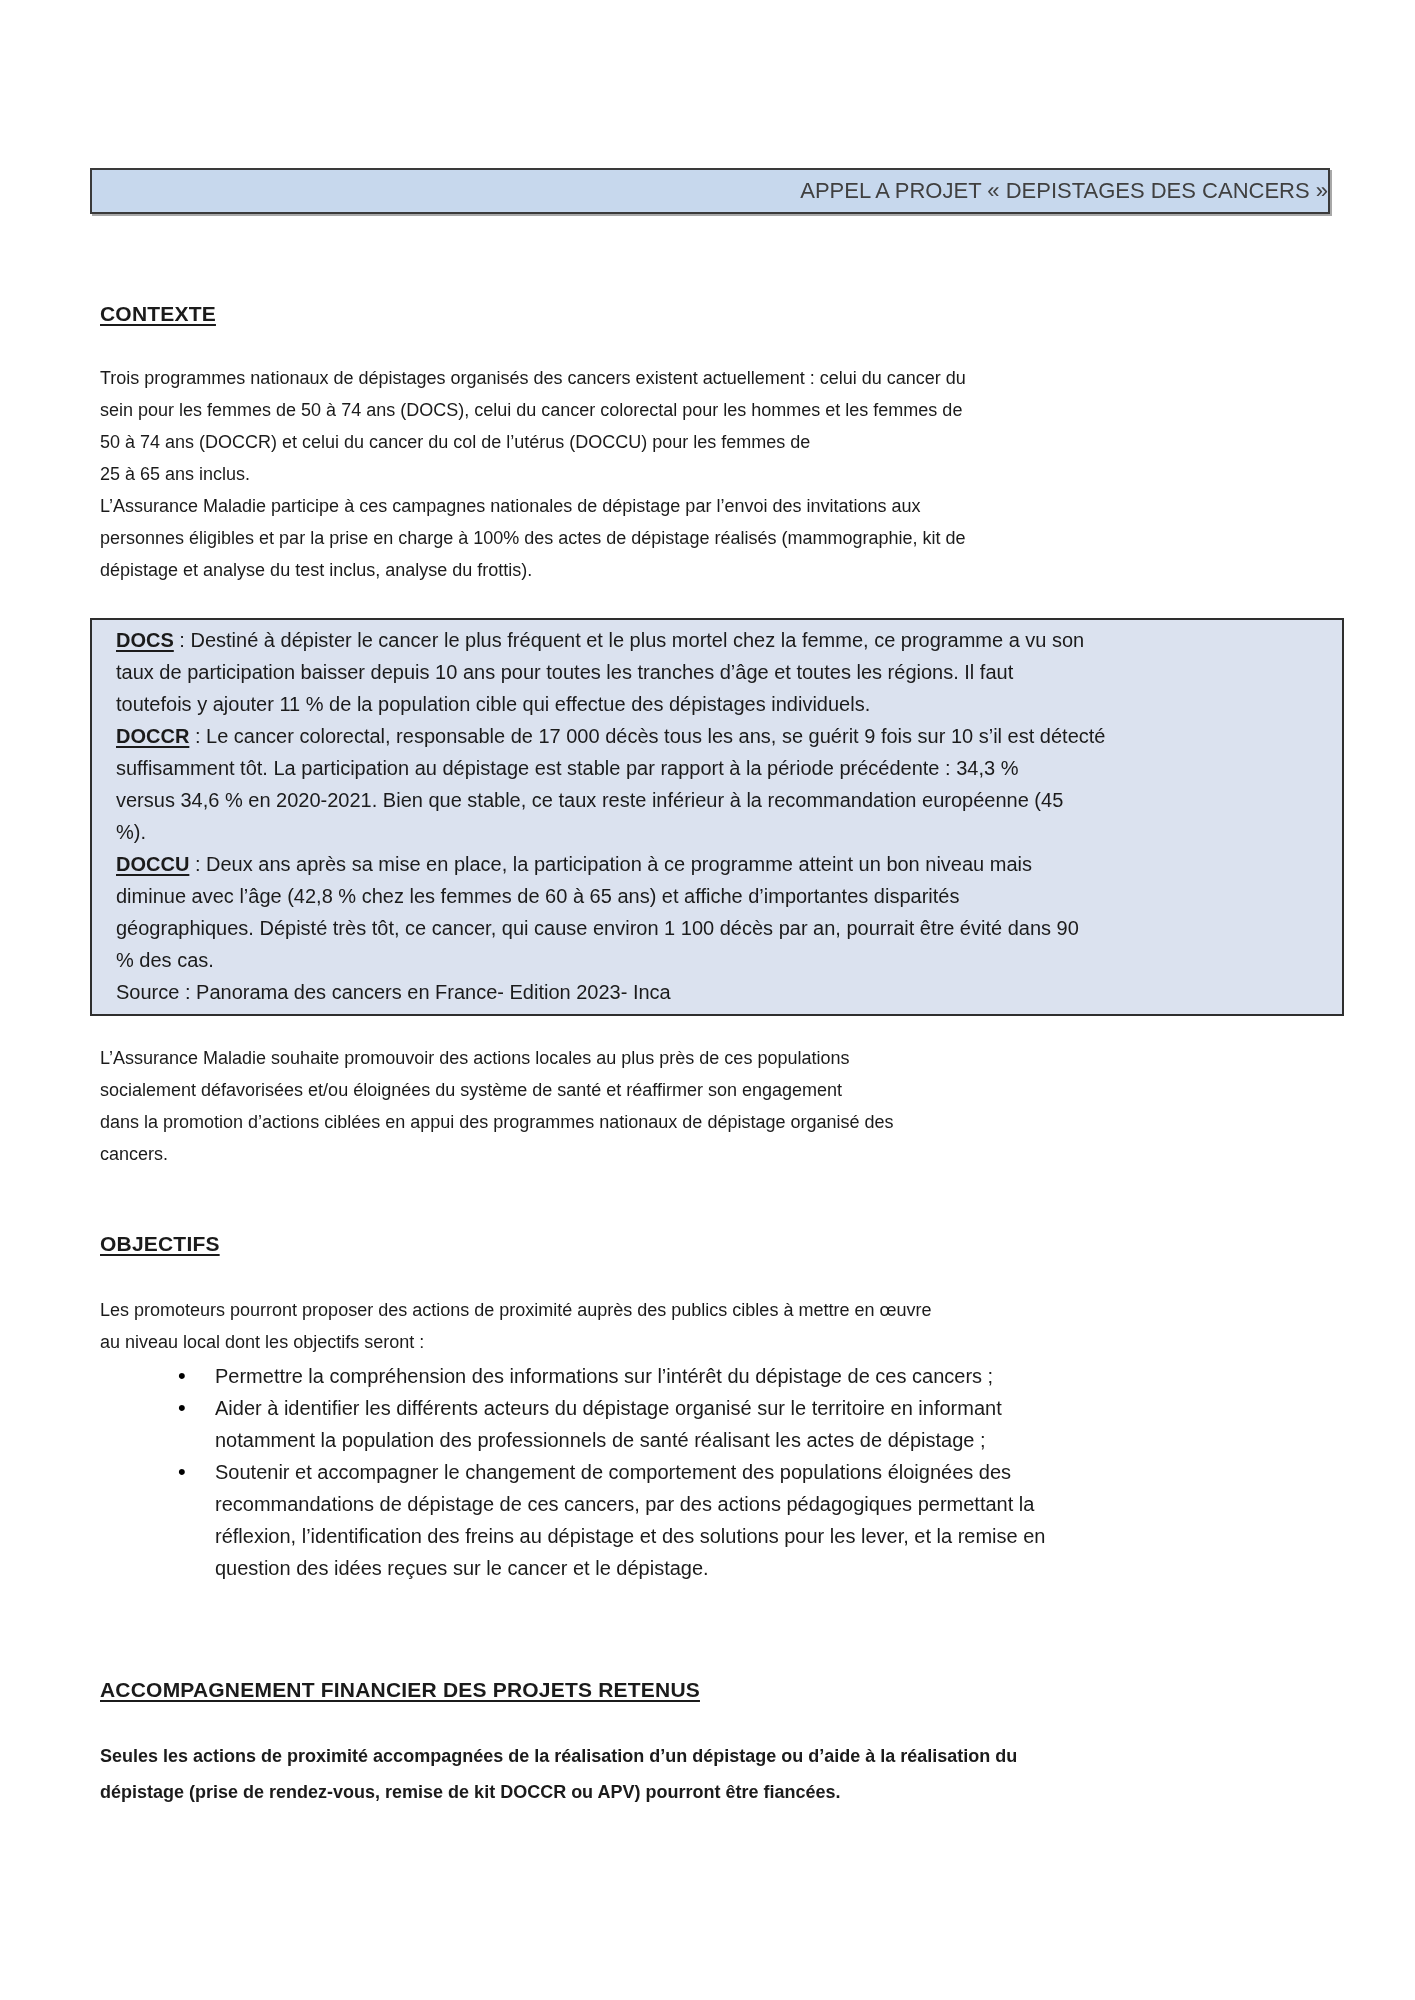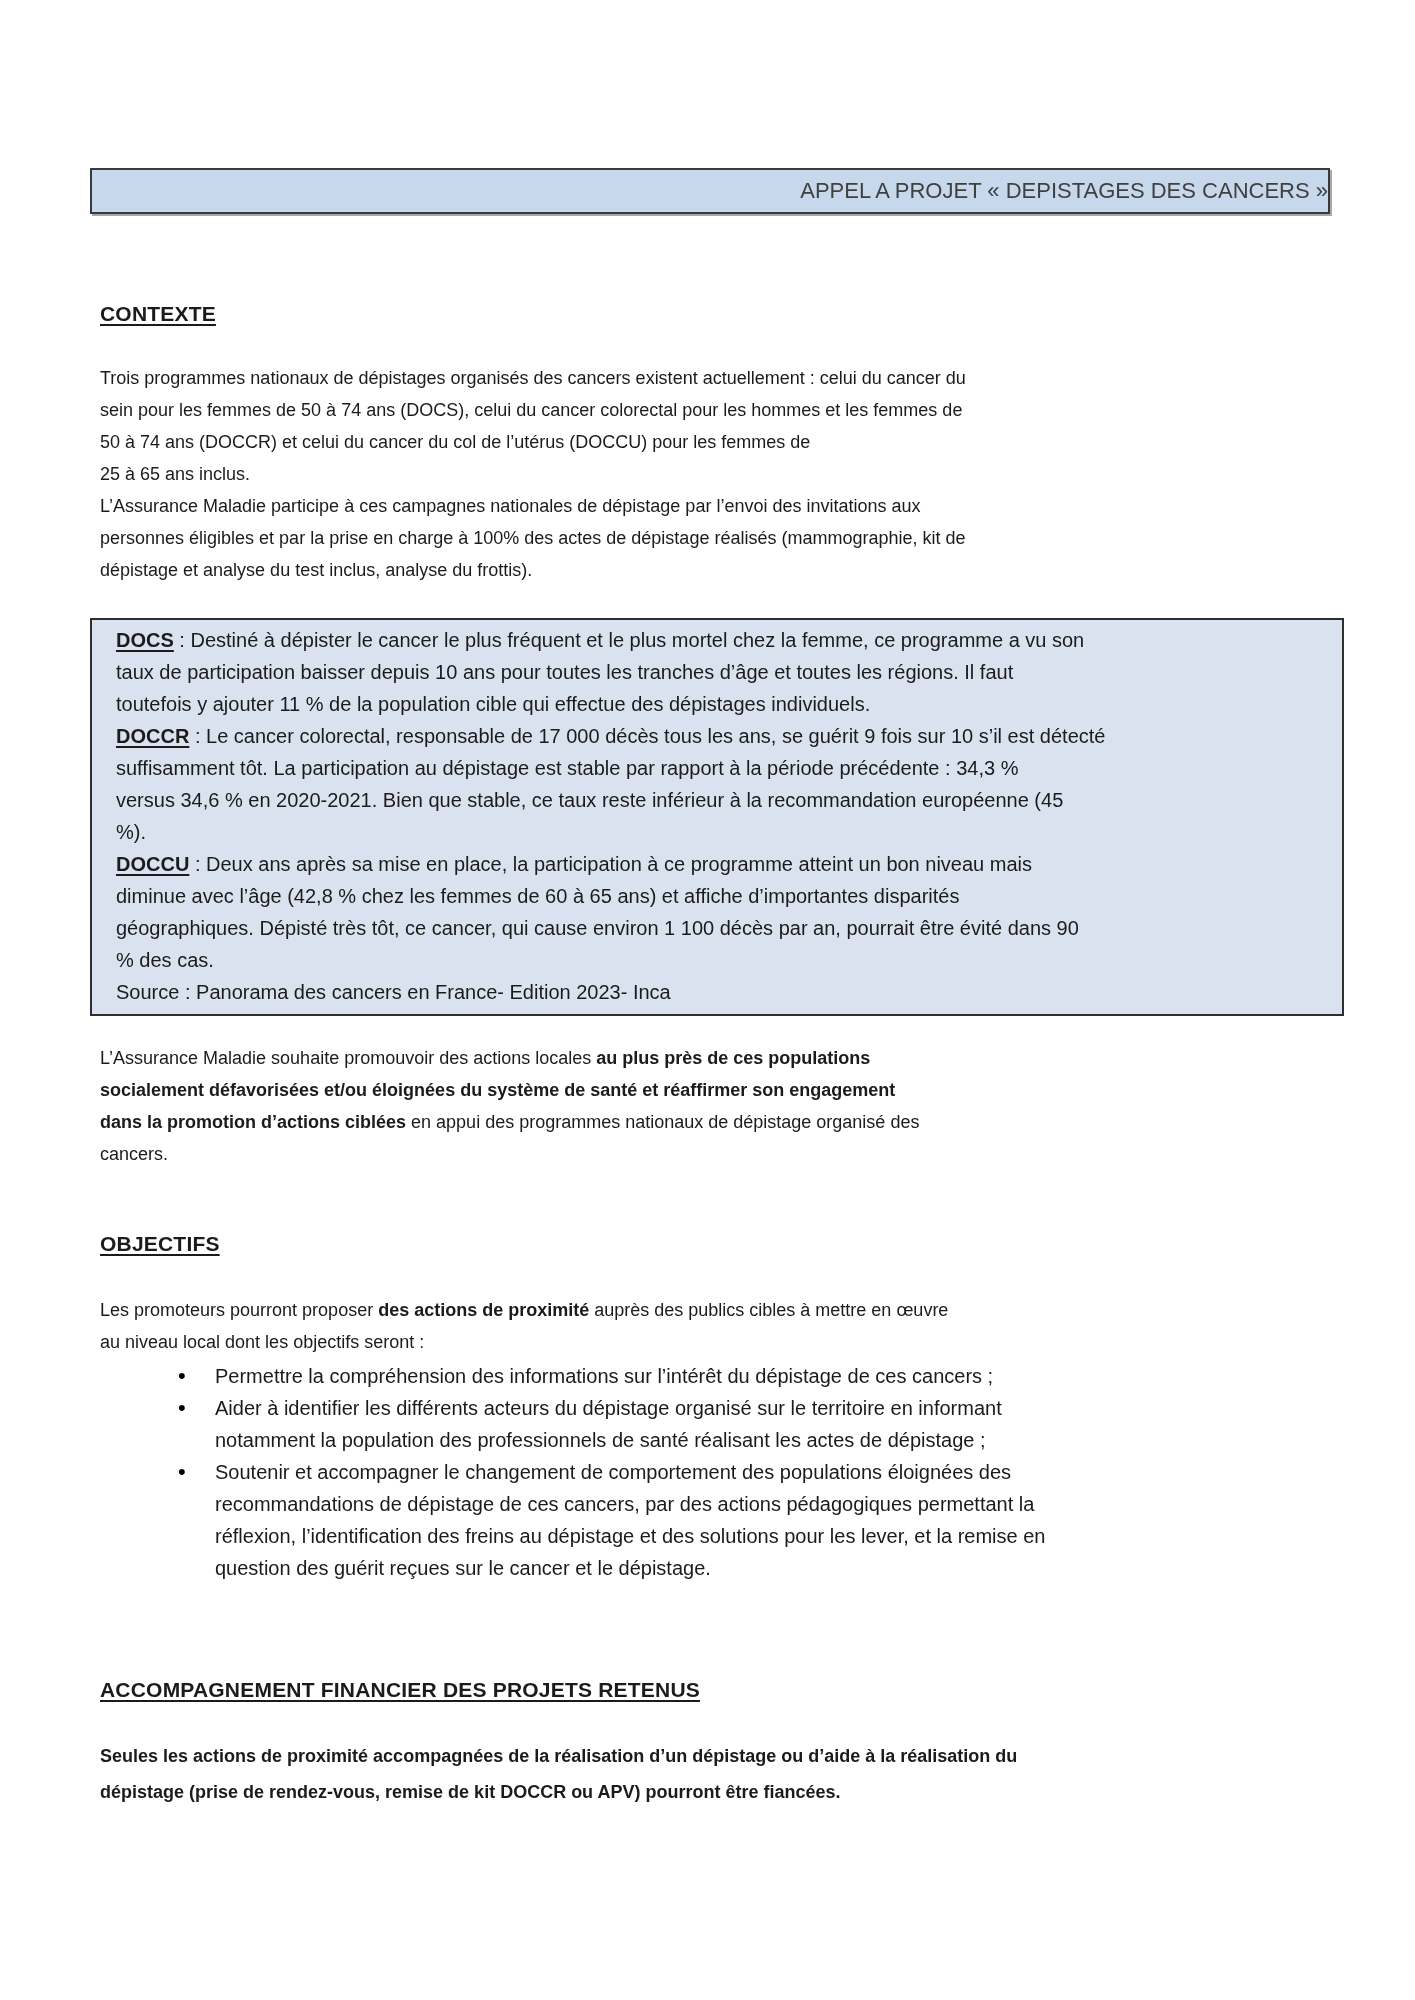--- a/index.html
+++ b/index.html
@@ -49,21 +49,21 @@
   .final{top:1738px;font-weight:bold;line-height:36px;}
   .info-box{
     position:absolute;top:618px;left:0;
     width:1216px;
     border:2px solid #2e2e2e;
     background:var(--info-bg);
     padding:4px 10px 6px 24px;
     font-size:20px;line-height:32px;
   }
   .term{font-weight:bold;text-decoration:underline;text-underline-offset:3px;}
-  .b{font-weight:bold;}
+  .b{font-weight:normal;}
   .line{min-height:32px;}
   .bullets{
     position:absolute;top:1360px;left:0;width:1236px;
     margin:0;padding:0;list-style:none;
     font-size:20px;line-height:32px;
   }
   .bullets li{position:relative;padding-left:125px;}
   .bullets li::before{
     content:"\2022";
     position:absolute;left:88px;top:0;
@@ -131,21 +131,21 @@
       <div class="line">Permettre la compréhension des informations sur l’intérêt du dépistage de ces cancers ;</div>
     </li>
     <li>
       <div class="line">Aider à identifier les différents acteurs du dépistage organisé sur le territoire en informant</div>
       <div class="line">notamment la population des professionnels de santé réalisant les actes de dépistage ;</div>
     </li>
     <li>
       <div class="line">Soutenir et accompagner le changement de comportement des populations éloignées des</div>
       <div class="line">recommandations de dépistage de ces cancers, par des actions pédagogiques permettant la</div>
       <div class="line">réflexion, l’identification des freins au dépistage et des solutions pour les lever, et la remise en</div>
-      <div class="line">question des guérit reçues sur le cancer et le dépistage.</div>
+      <div class="line">question des idées reçues sur le cancer et le dépistage.</div>
     </li>
   </ul>
 
   <div class="heading h-accomp">ACCOMPAGNEMENT FINANCIER DES PROJETS RETENUS</div>
 
   <div class="para final">
     <div class="line">Seules les actions de proximité accompagnées de la réalisation d’un dépistage ou d’aide à la réalisation du</div>
     <div class="line">dépistage (prise de rendez-vous, remise de kit DOCCR ou APV) pourront être fiancées.</div>
   </div>
 

